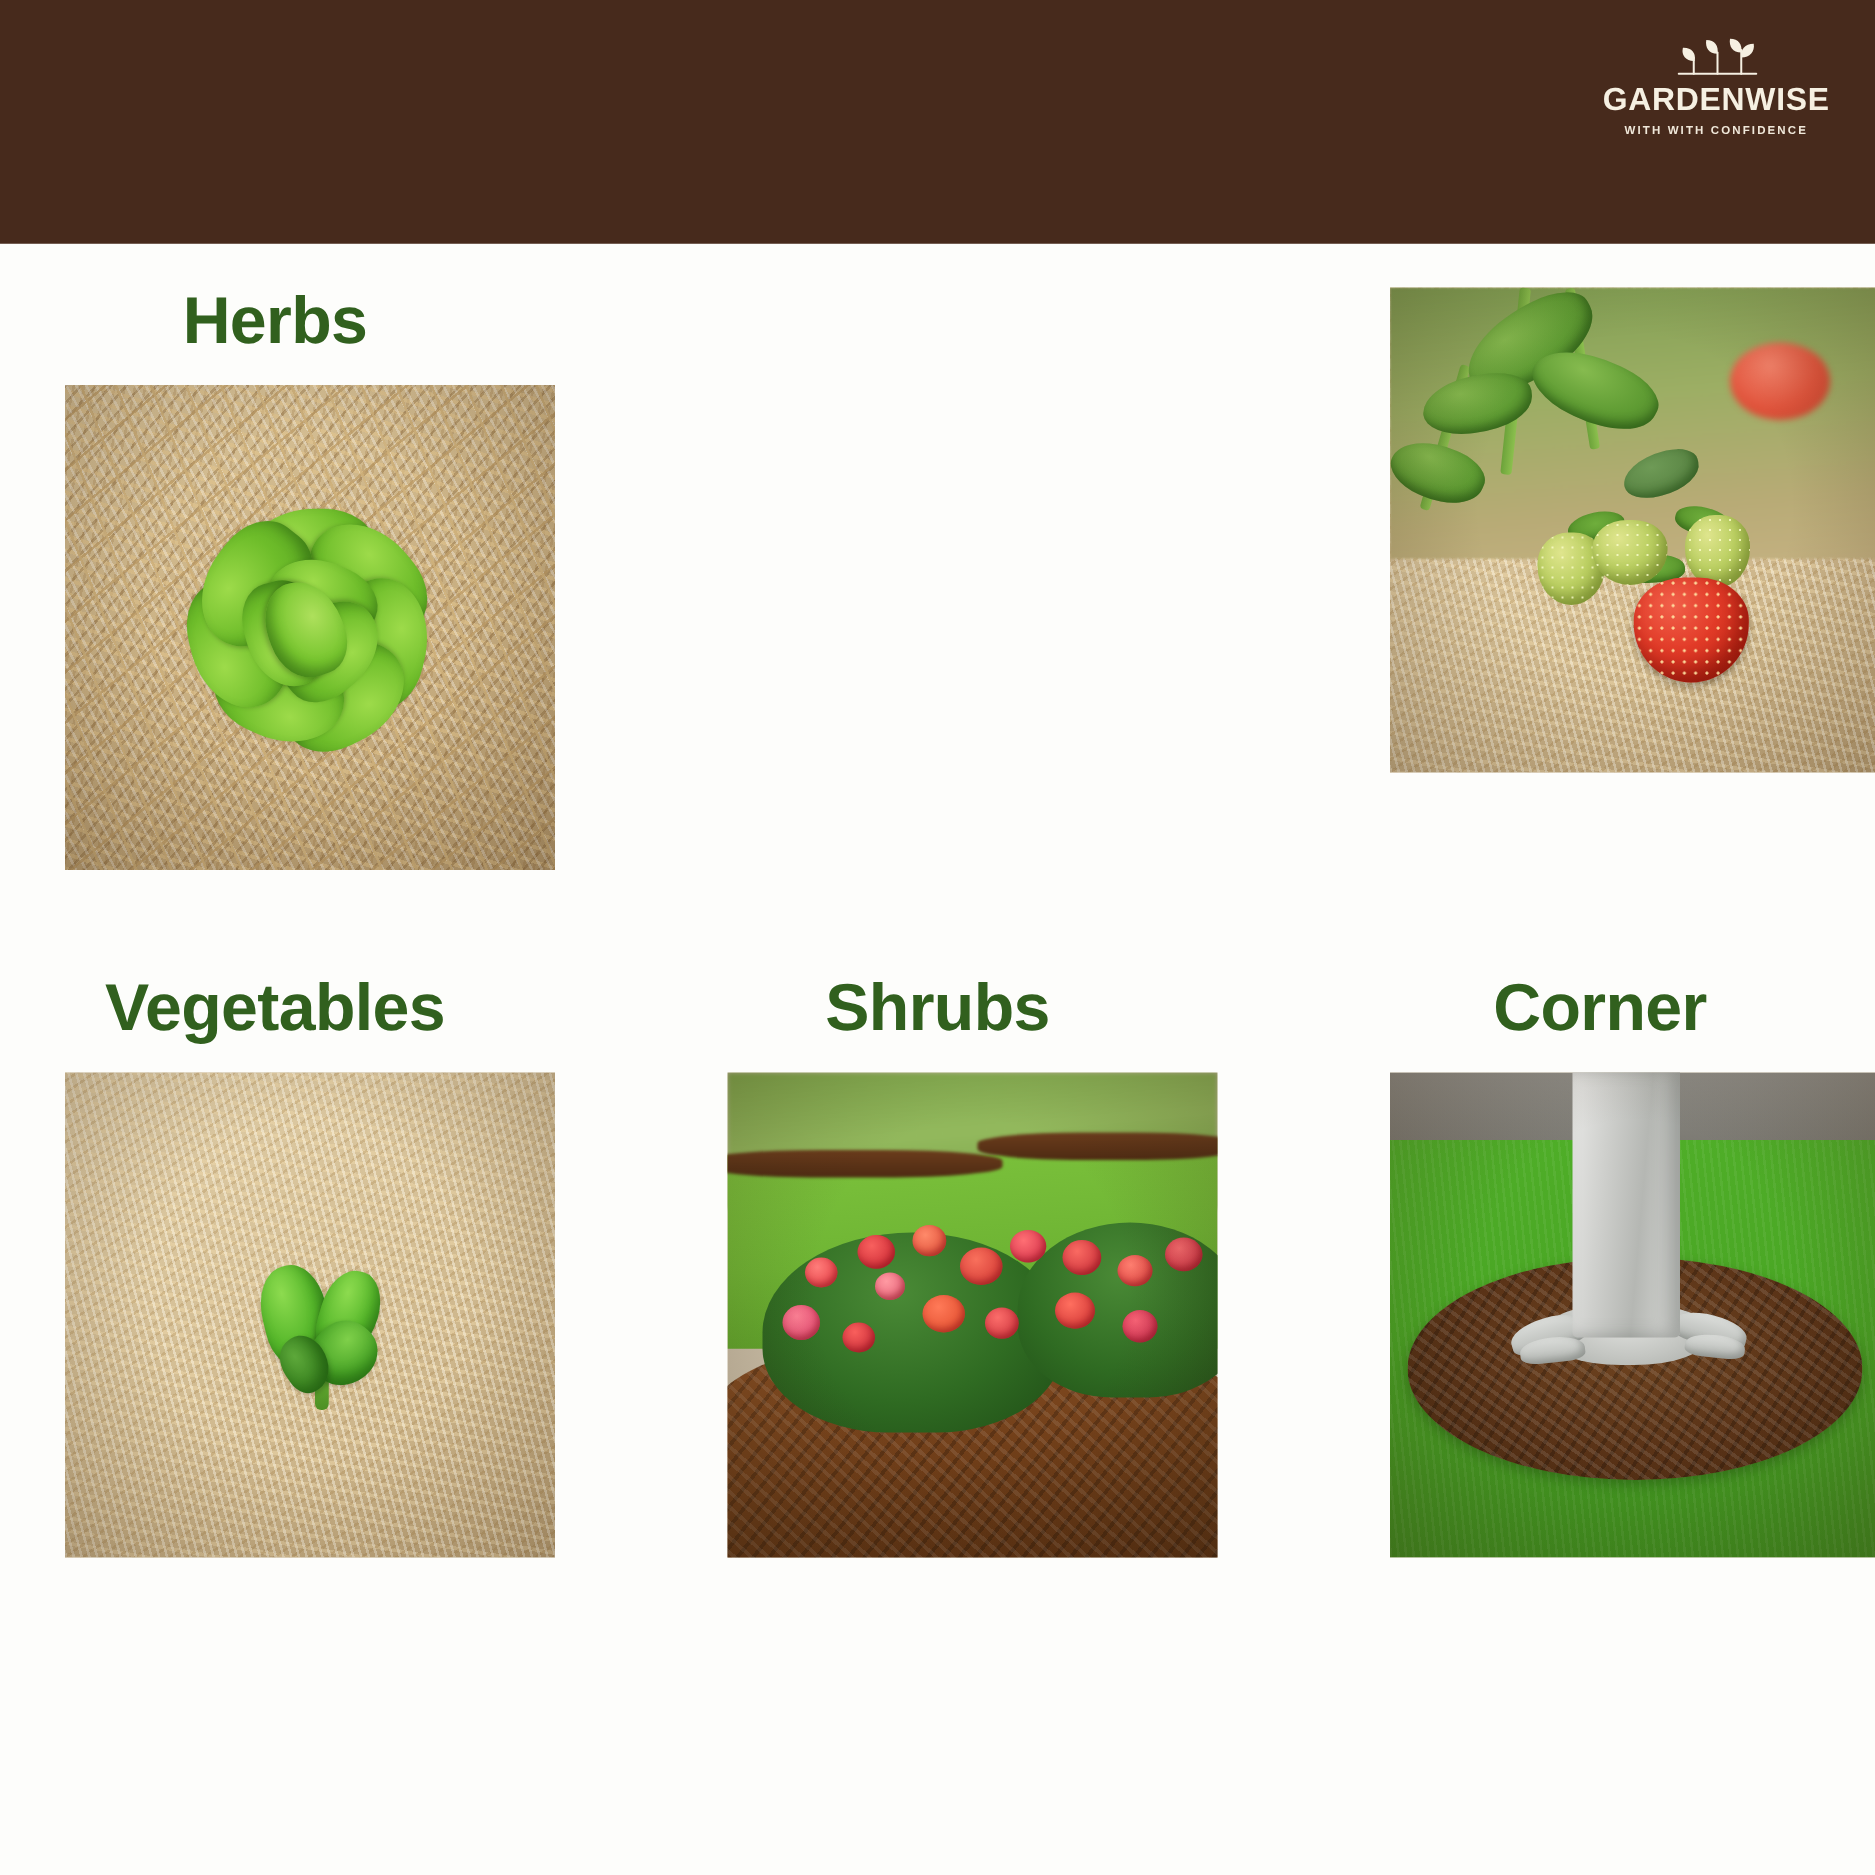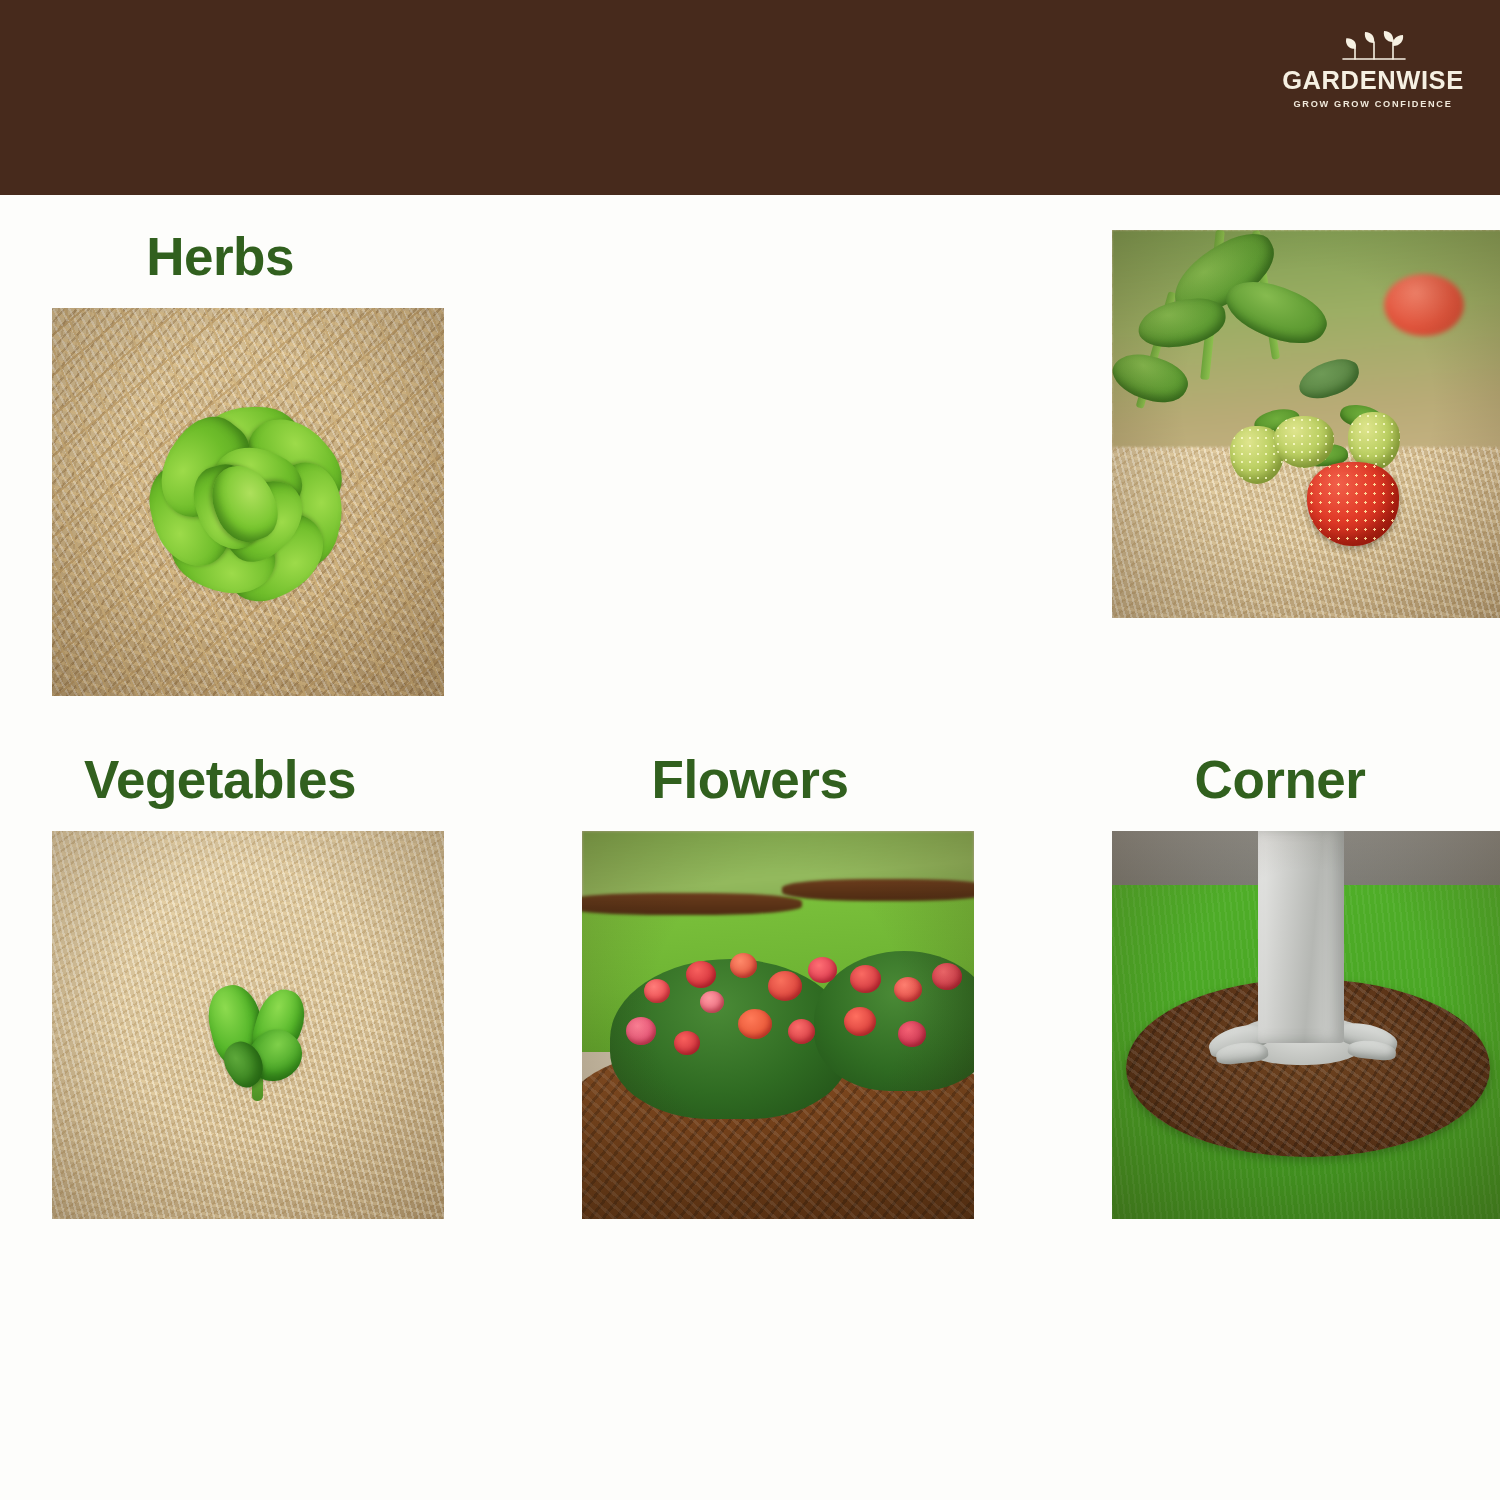--- a/index.html
+++ b/index.html
@@ -41,21 +41,21 @@
   .logo-tagline {
     color:#f0e8da; font-size:9.2px; font-weight:bold;
     letter-spacing:1.7px; margin-top:5px;
   }
 
   
   .grid {
     position:absolute; left:52px; top:230px; width:1396px;
   }
   .row { display:flex; justify-content:space-between; }
-  .row + .row { margin-top:57px;gap:44px; }
+  .row + .row { margin-top:84px;gap:44px; }
   .cell { width:336px; }
   .cell-label {
     color:#31601e;
     font-size:53px;
     font-weight:bold;
     line-height:1;
     text-align:center;
     margin-bottom:25px;
     letter-spacing:-0.5px;
   }
@@ -329,21 +329,21 @@
           <path d="M42 22 C 36 22, 33 18, 34 13 C 40 13, 43 17, 42 22 Z" fill="#f6f0e2" stroke="none"></path>
           <path d="M42 22 C 36 22, 33 18, 34 13 C 40 13, 43 17, 42 22 Z" fill="none"></path>
           <line x1="61" y1="33" x2="61" y2="16"></line>
           <path d="M61 17 C 54 17, 51 12, 52 6 C 59 6, 62 11, 61 17 Z" fill="#f6f0e2" stroke="none"></path>
           <line x1="80" y1="33" x2="80" y2="14"></line>
           <path d="M80 16 C 73 16, 70 11, 71 5 C 78 5, 81 10, 80 16 Z" fill="#f6f0e2" stroke="none"></path>
           <path d="M80 20 C 87 20, 91 15, 90 9 C 83 9, 79 14, 80 20 Z" fill="#f6f0e2" stroke="none"></path>
         </g>
       </svg>
       <div class="logo-name">GARDENWISE</div>
-      <div class="logo-tagline">GROW GROW CONFIDENCE</div>
+      <div class="logo-tagline">WITH WITH CONFIDENCE</div>
     </div>
   </div>
 
   <div class="grid">
 
     <div class="row">
 
       <div class="cell">
         <div class="cell-label">Herbs</div>
         <div class="photo">
@@ -408,21 +408,21 @@
             <div class="lf a"></div>
             <div class="lf b"></div>
             <div class="lf c"></div>
             <div class="lf d"></div>
           </div>
           <div class="shade"></div>
         </div>
       </div>
 
       <div class="cell">
-        <div class="cell-label">Flowers</div>
+        <div class="cell-label">Shrubs</div>
         <div class="photo">
           <div class="sky-lawn-far"></div>
           <div class="lawn"></div>
           <div class="far-bed" style="left:-20px; top:62px;  width:240px;"></div>
           <div class="far-bed" style="left:200px; top:48px;  width:210px;"></div>
           <div class="mulch-bed"></div>
 
           <div class="rose-bush" style="left:28px;  top:128px; width:240px; height:160px;"></div>
           <div class="rose-bush" style="left:232px; top:120px; width:180px; height:140px;"></div>
 

